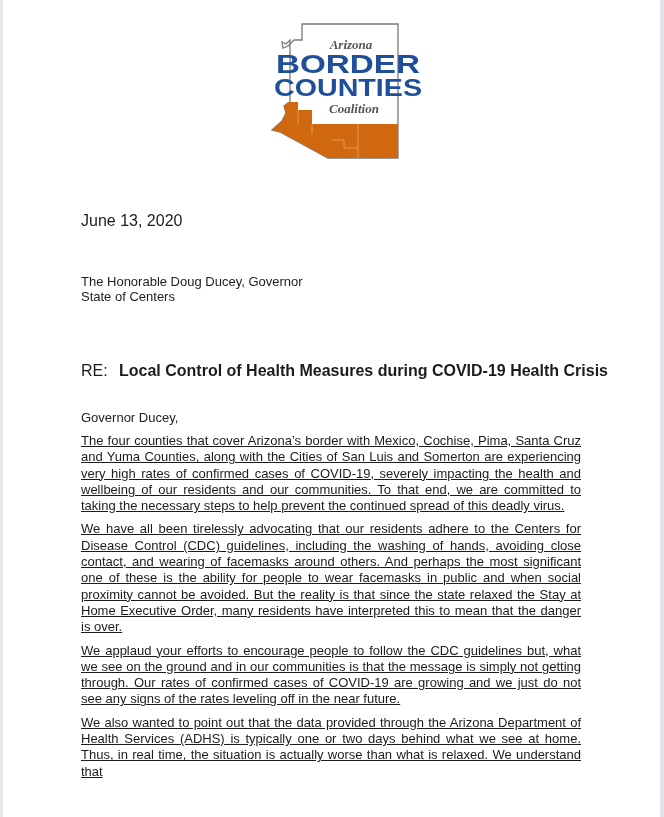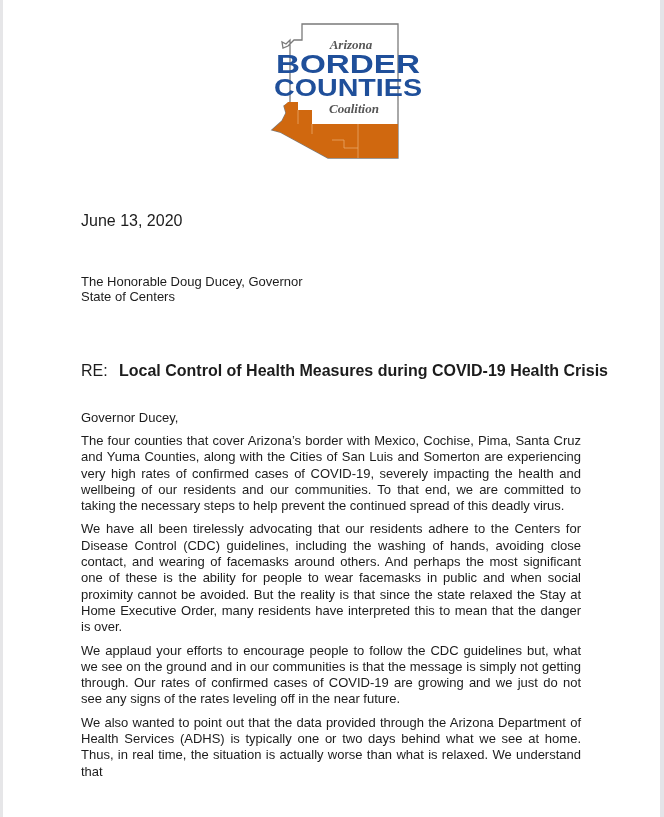--- a/index.html
+++ b/index.html
@@ -14,21 +14,21 @@
   .edge-right { position: absolute; right: 0; top: 0; width: 4px; height: 817px; background: #e4e4e8; }
   .logo { position: absolute; left: 266px; top: 18px; width: 160px; height: 150px; }
   .logo svg { display: block; }
   .date { position: absolute; left: 81px; top: 212px; font-size: 16px; }
   .address { position: absolute; left: 81px; top: 274px; font-size: 13px; line-height: 15px; }
   .address div { white-space: nowrap; }
   .re { position: absolute; left: 81px; top: 362px; font-size: 16px; white-space: nowrap; }
   .re .re-label { display: inline-block; width: 38px; }
   .re .re-subject { font-weight: bold; }
   .salutation { position: absolute; left: 81px; top: 410px; font-size: 13px; }
-  .body-text { position: absolute; left: 81px; top: 433px; width: 500px; font-size: 13px; line-height: 16.3px; text-align: justify; }
+  .body-text { position: absolute; left: 81px; top: 433px; width: 500px; font-size: 13px; line-height: 16.3px; text-align: justify; text-decoration: underline; }
   .body-text p { margin: 0 0 7px 0; }
 </style>
 </head>
 <body>
 
 <div class="edge-left"></div>
 <div class="edge-right"></div>
 
 <div class="logo">
   <svg width="160" height="150" viewBox="0 0 160 150" xmlns="http://www.w3.org/2000/svg">

